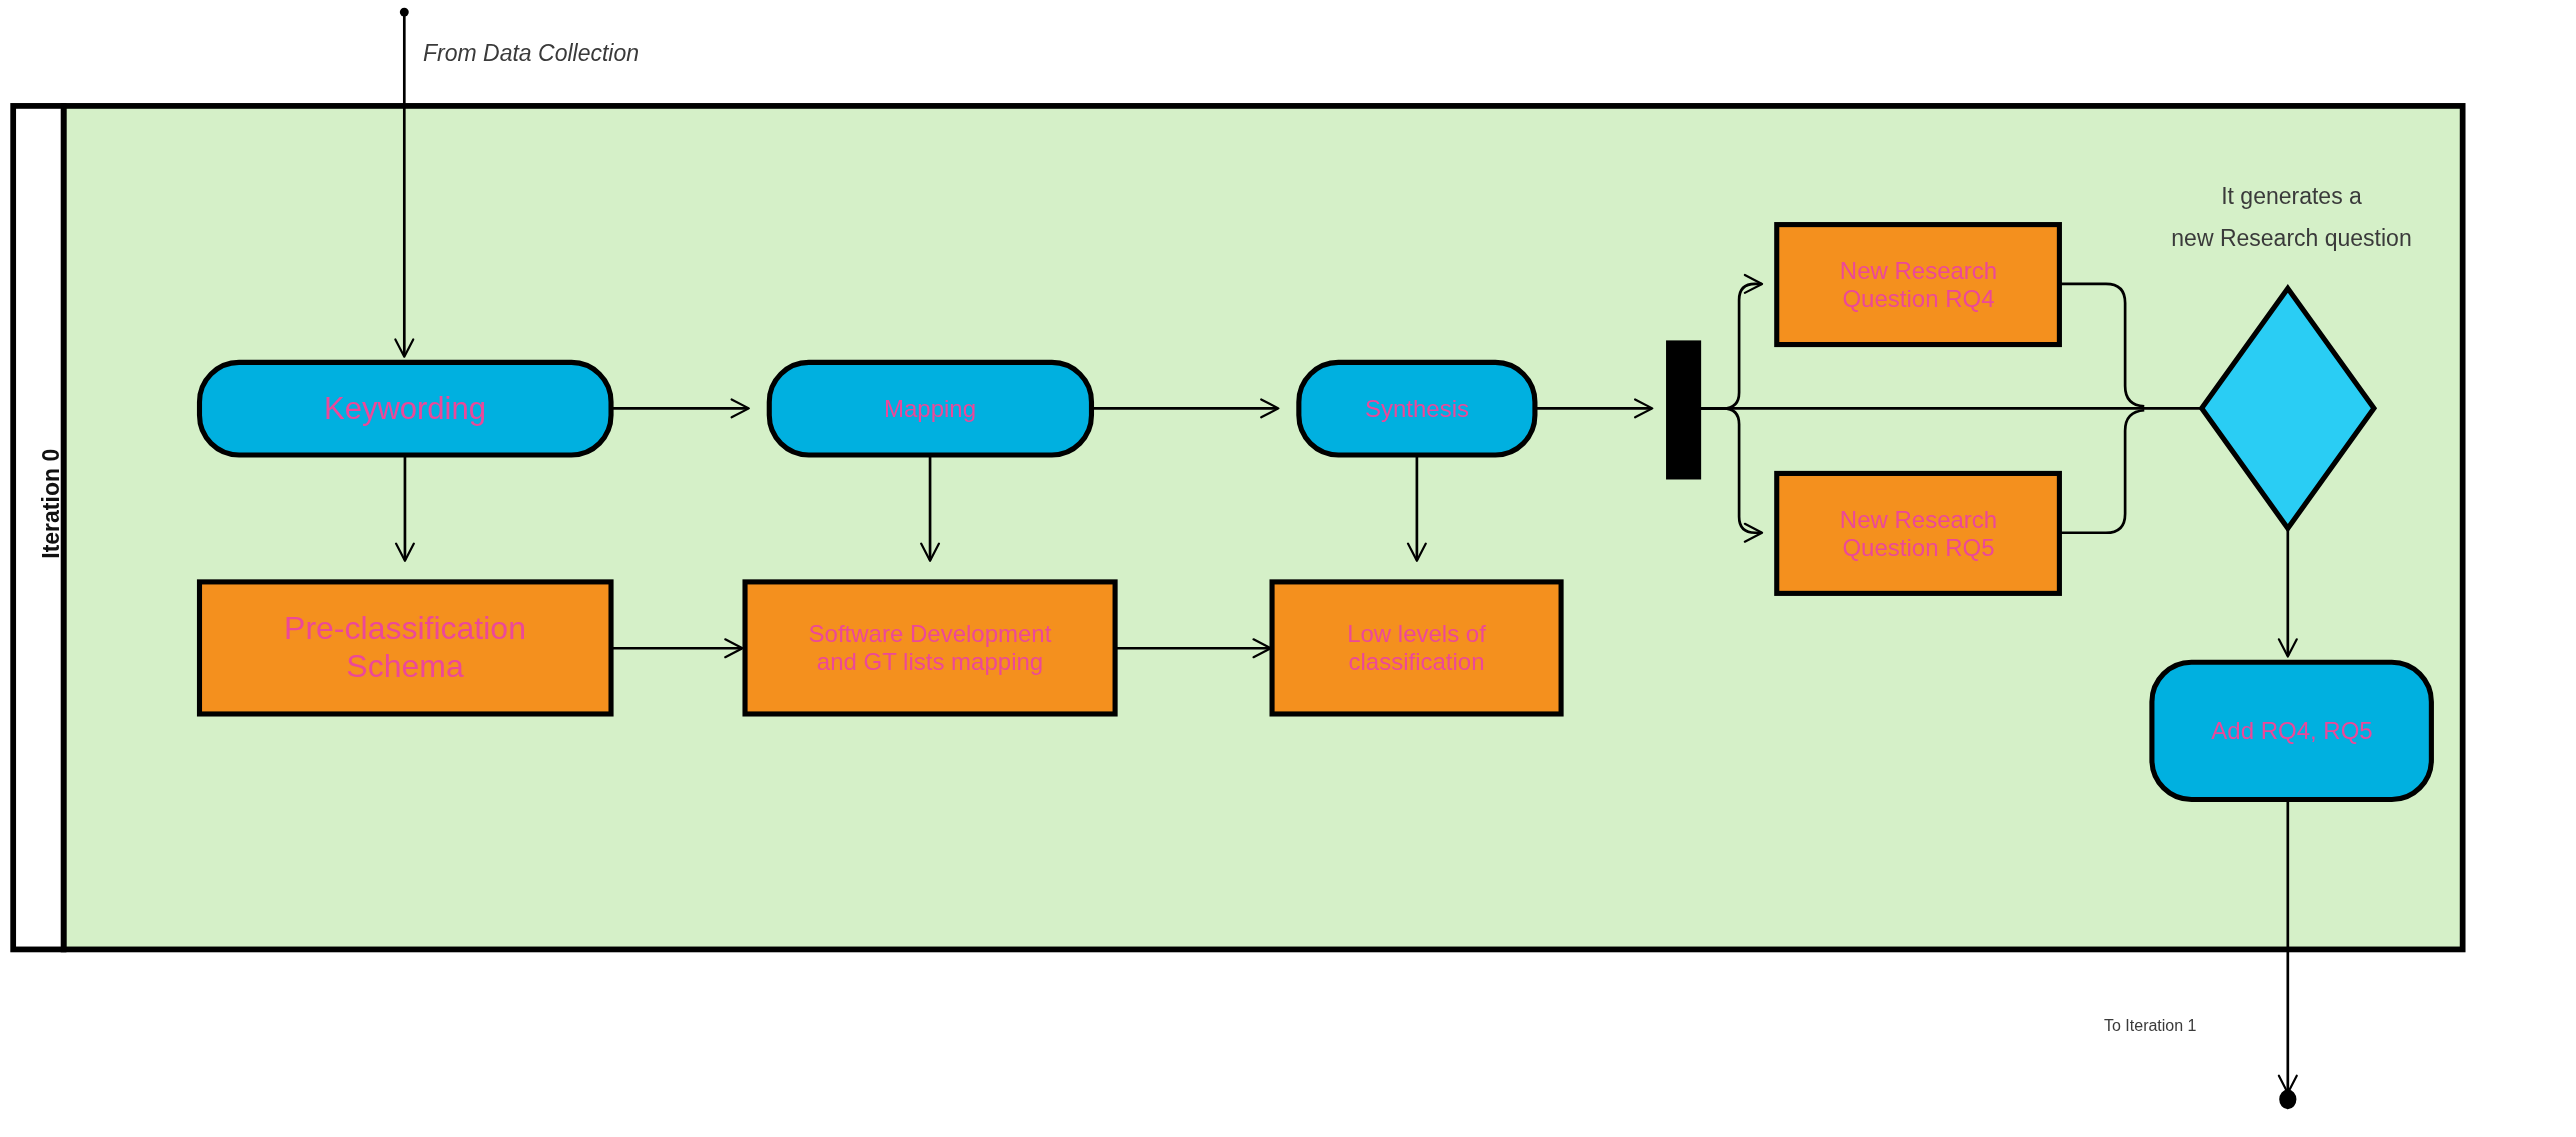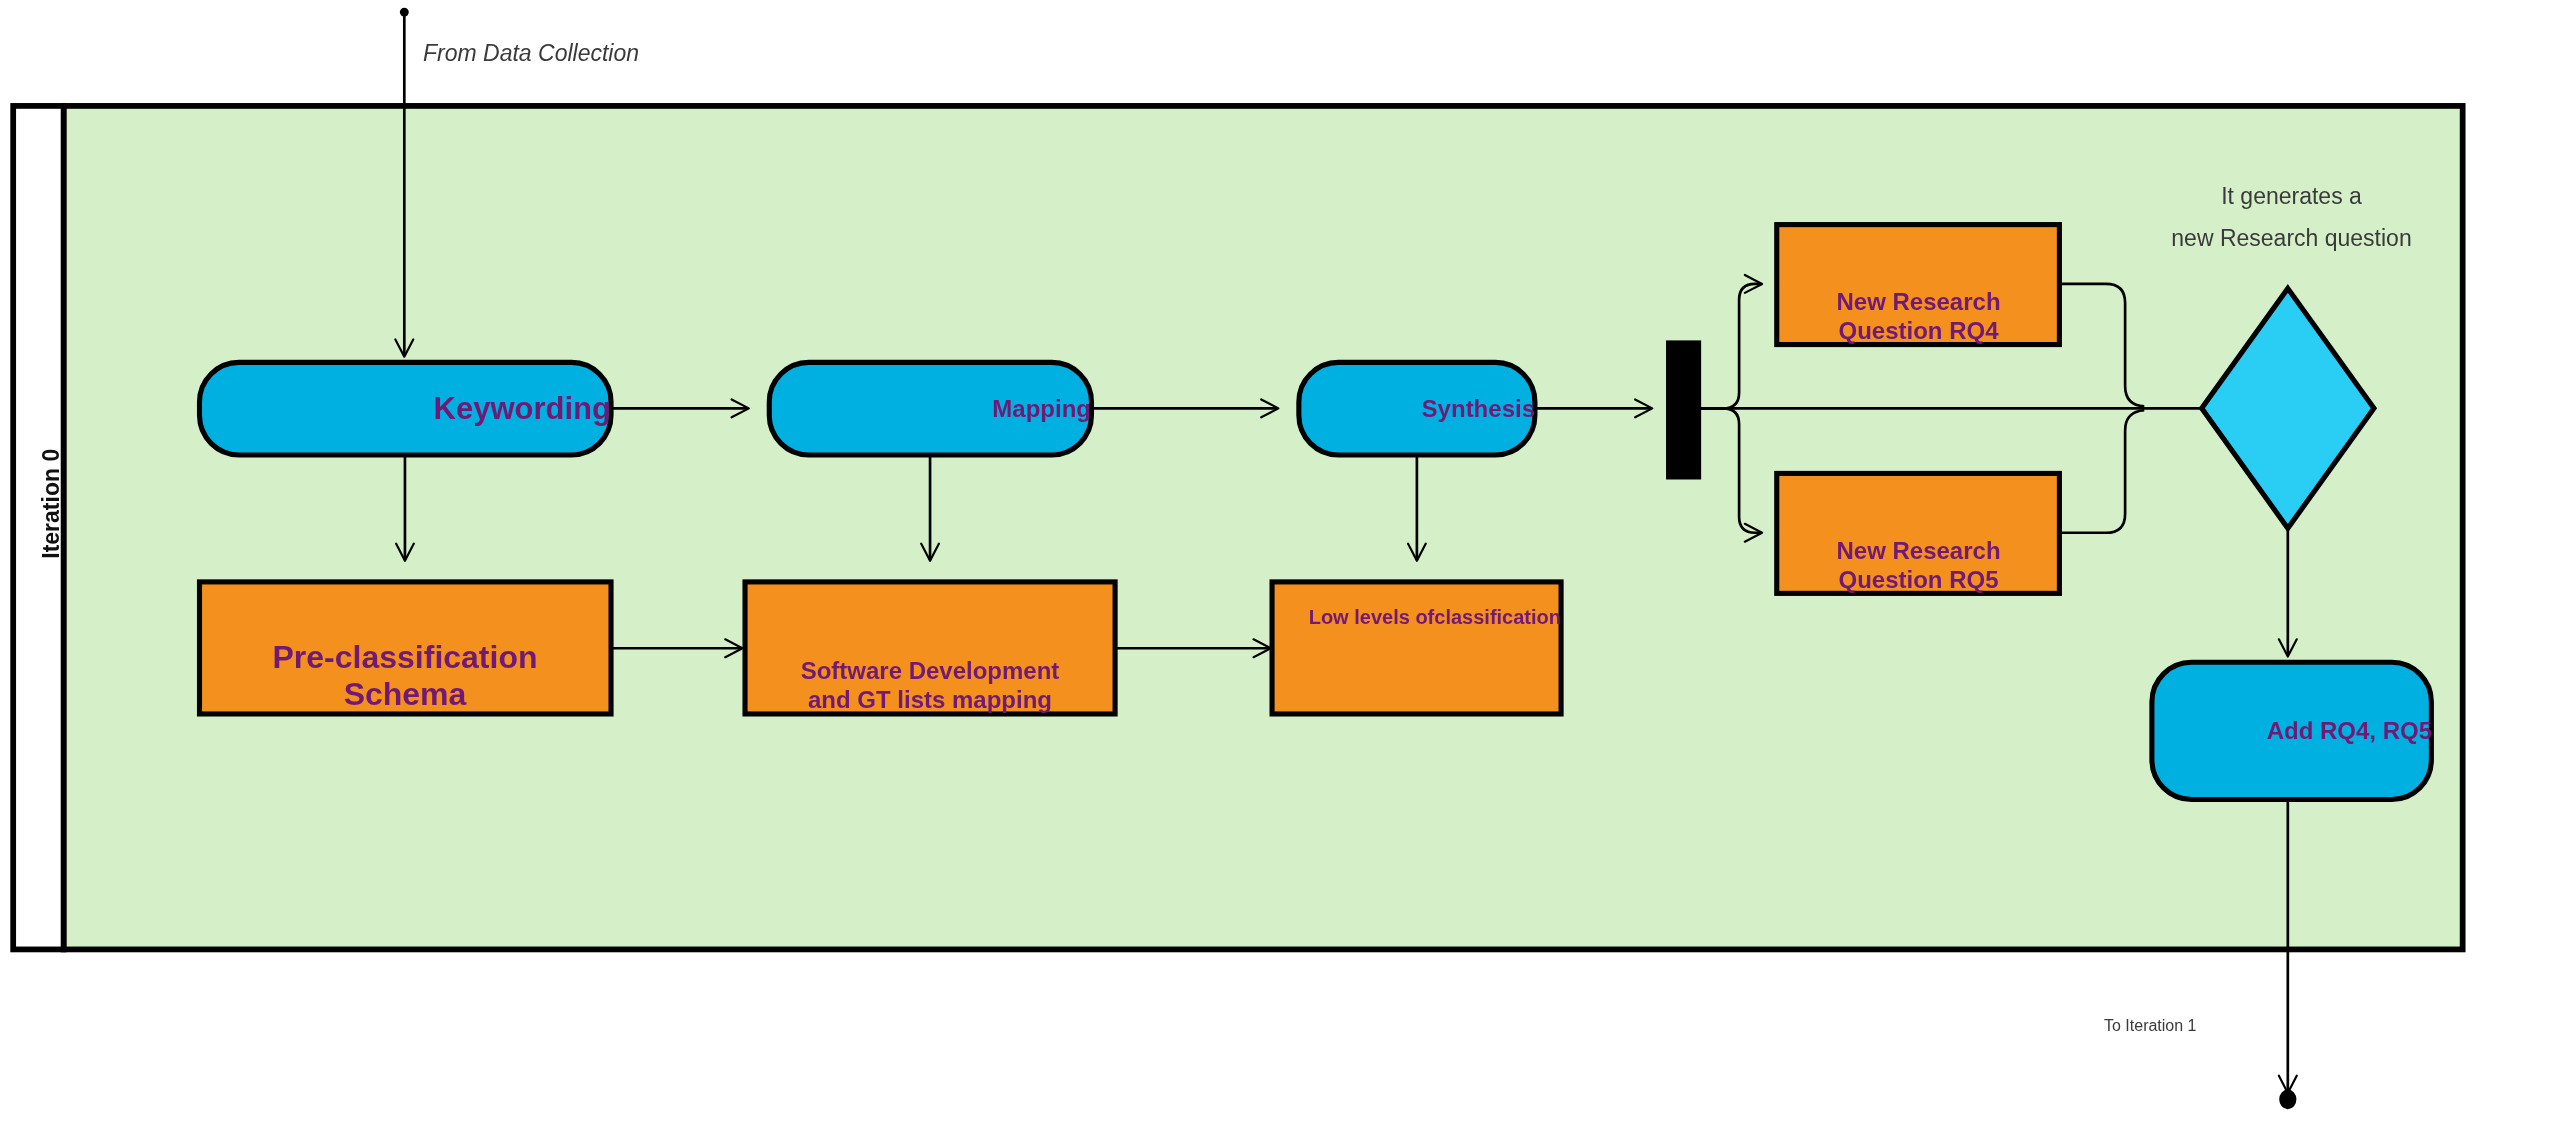--- a/index.html
+++ b/index.html
@@ -3,24 +3,24 @@
 <meta charset="utf-8">
 <title>Iteration 0 Activity Diagram</title>
 <style>
   html,body{margin:0;padding:0;background:#ffffff;}
   body{
     width:2576px;height:1137px;position:relative;overflow:hidden;
     font-family:"Liberation Sans",sans-serif;
   }
   #diagram{position:absolute;left:0;top:0;width:2576px;height:1137px;}
   .node-label{
-    position:absolute;display:flex;align-items:center;justify-content:flex-end;
+    position:absolute;display:flex;align-items:center;justify-content:center;
     text-align:center;pointer-events:none;
     font-family:"Liberation Sans",sans-serif;
-    font-weight:bold;color:#701a75;line-height:1.18;
+    font-weight:normal;color:#ec4899;line-height:1.18;
   }
   .plain-label{
     position:absolute;display:flex;align-items:center;
     font-family:"Liberation Sans",sans-serif;
     font-weight:normal;color:#3a3a3a;line-height:1.22;
   }
   .lane-title{
     position:absolute;
     font-family:"Liberation Sans",sans-serif;
     font-weight:bold;color:#111;
@@ -118,21 +118,21 @@
 <div class="node-label" style="left:199px;top:582px;width:412px;height:132px;font-size:32px;flex-direction:column;">
   <span>Pre-classification</span>
   <span>Schema</span>
 </div>
 
 <div class="node-label" style="left:745px;top:582px;width:370px;height:132px;font-size:24px;flex-direction:column;">
   <span>Software Development</span>
   <span>and GT lists mapping</span>
 </div>
 
-<div class="node-label" style="left:1272px;top:552px;width:289px;height:132px;font-size:20px;">
+<div class="node-label" style="left:1272px;top:582px;width:289px;height:132px;font-size:24px;flex-direction:column;">
   <span>Low levels of</span>
   <span>classification</span>
 </div>
 
 <div class="node-label" style="left:1777px;top:225px;width:283px;height:120px;font-size:24px;flex-direction:column;">
   <span>New Research</span>
   <span>Question RQ4</span>
 </div>
 
 <div class="node-label" style="left:1777px;top:474px;width:283px;height:120px;font-size:24px;flex-direction:column;">

